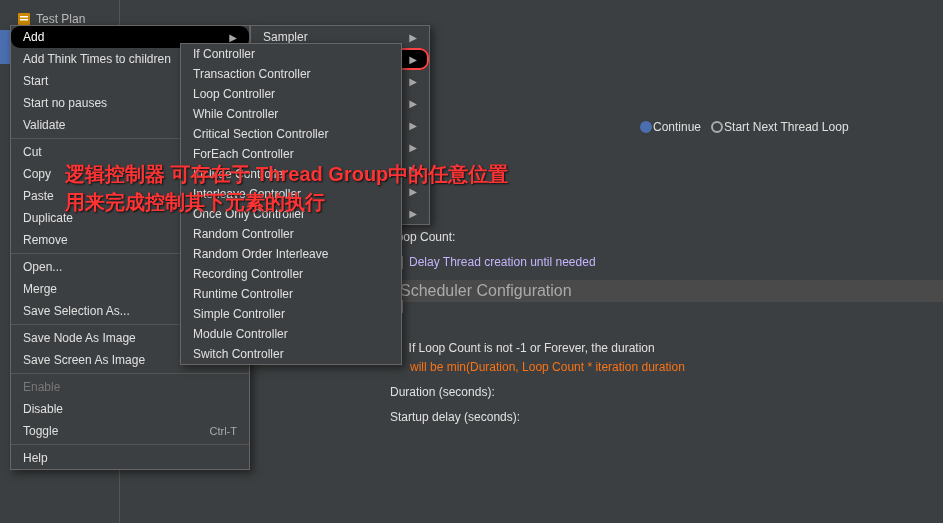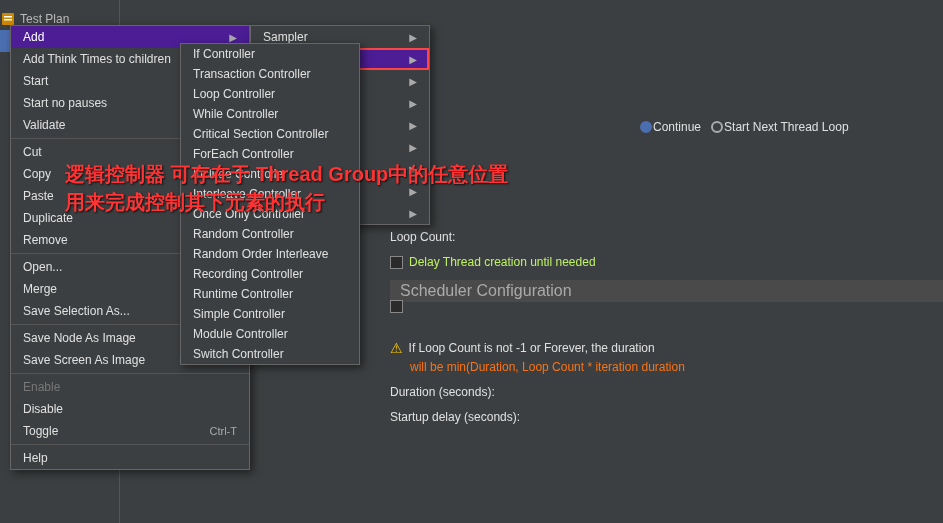--- a/index.html
+++ b/index.html
@@ -27,21 +27,21 @@
       top: 0; left: 0;
       width: 120px;
       height: 523px;
       background: #3c3f41;
       border-right: 1px solid #555;
     }
 
     .tree-item {
       display: flex;
       align-items: center;
-      padding: 3px 0;
+      padding: 3px 16px;
       color: #bbbbbb;
       font-size: 12px;
     }
 
     .tree-item.selected {
       background: #4b6eaf;
       color: white;
     }
 
     .tree-icon {
@@ -106,22 +106,23 @@
       align-items: center;
       justify-content: space-between;
       padding: 4px 12px;
       cursor: pointer;
       color: #e0e0e0;
       font-size: 12px;
       position: relative;
     }
 
     .menu-item.highlighted {
-      background: #4c1d95;
+      background: #000000;
       color: white;
+      border-radius: 9px;
     }
 
     .menu-item.disabled {
       color: #777;
     }
 
     .menu-separator {
       height: 1px;
       background: #555;
       margin: 2px 0;
@@ -147,21 +148,21 @@
       border: 1px solid #666;
       box-shadow: 3px 3px 8px rgba(0,0,0,0.5);
       z-index: 101;
     }
 
     
     .submenu-logic {
       position: absolute;
       top: 43px;
       left: 180px;
-      width: 180px;
+      width: 222px;
       background: #3c3f41;
       border: 1px solid #666;
       box-shadow: 3px 3px 8px rgba(0,0,0,0.5);
       z-index: 102;
     }
 
     .submenu-logic .menu-item {
       padding: 3px 12px;
     }
 
@@ -229,21 +230,21 @@
     <span>Start Next Thread Loop</span>
   </div>
 </div>
 
 <div style="position:absolute; top:230px; left:390px; font-size:12px; color:#e0e0e0;">
   <span>Loop Count:</span>
 </div>
 
 <div style="position:absolute; top:255px; left:390px; display:flex; align-items:center; gap:6px;">
   <div class="checkbox-box"></div>
-  <span style="font-size:12px; color:#bef264;">Delay Thread creation until needed</span>
+  <span style="font-size:12px; color:#c4b5fd;">Delay Thread creation until needed</span>
 </div>
 
 <div style="position:absolute; top:280px; left:390px; right:0; background:#4a4a4a; padding:2px 10px; font-size:16px; color:#aaa;">
   <span>Scheduler Configuration</span>
 </div>
 
 <div style="position:absolute; top:300px; left:390px; display:flex; align-items:center; gap:6px;">
   <div class="checkbox-box"></div>
 </div>
 

